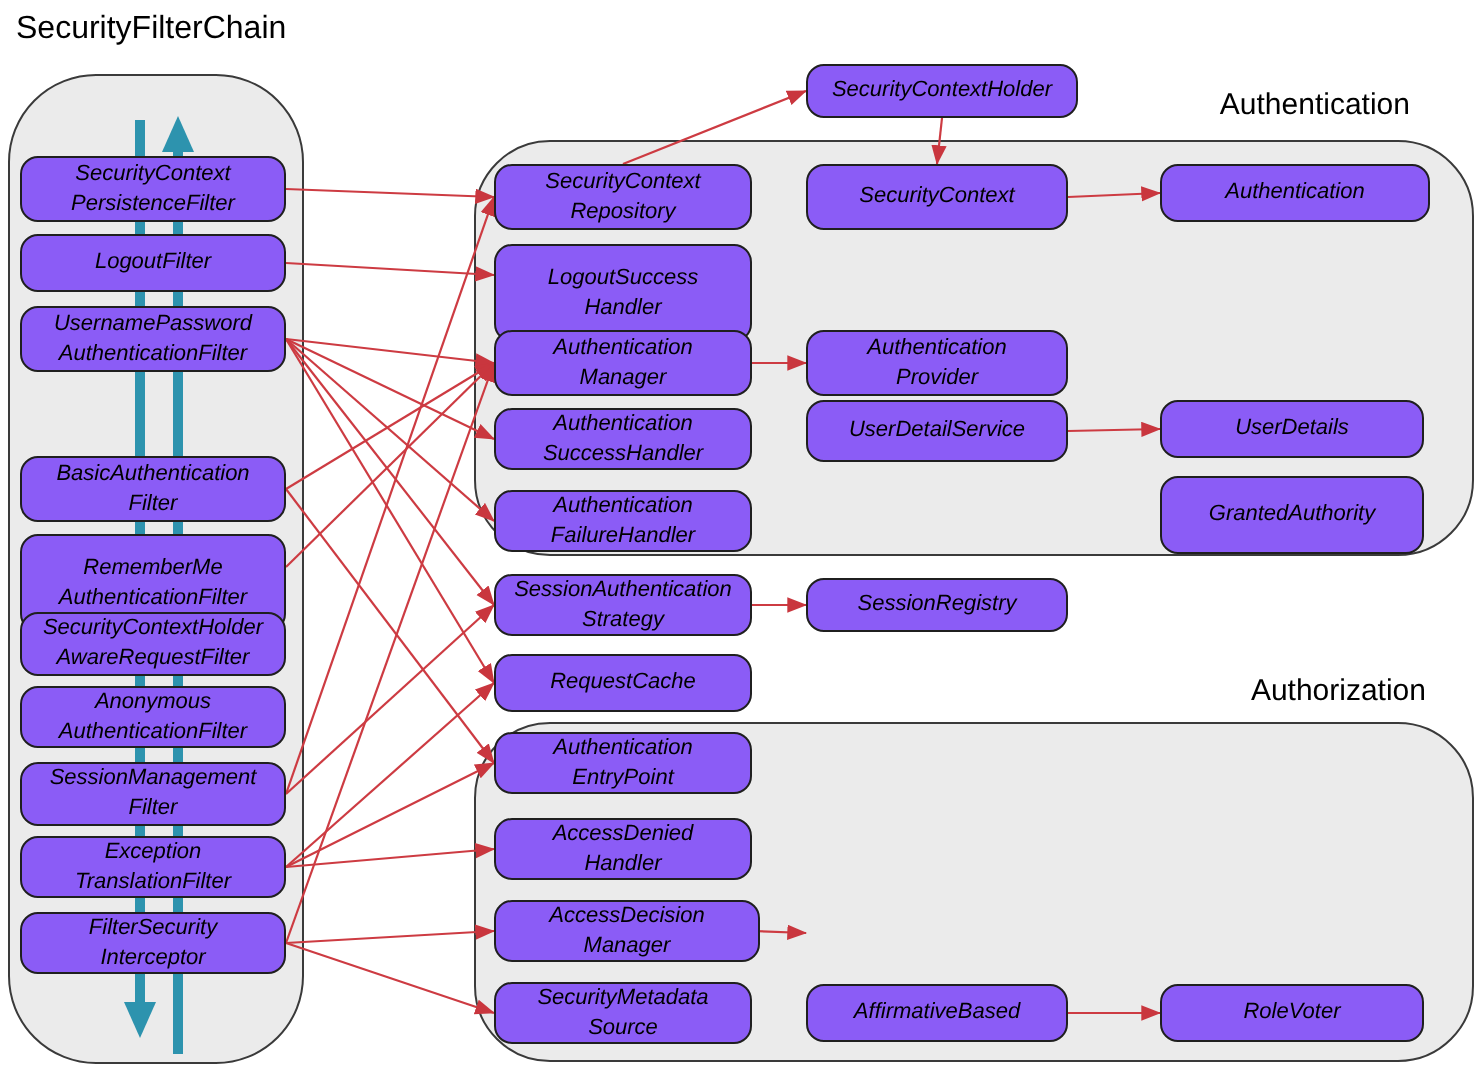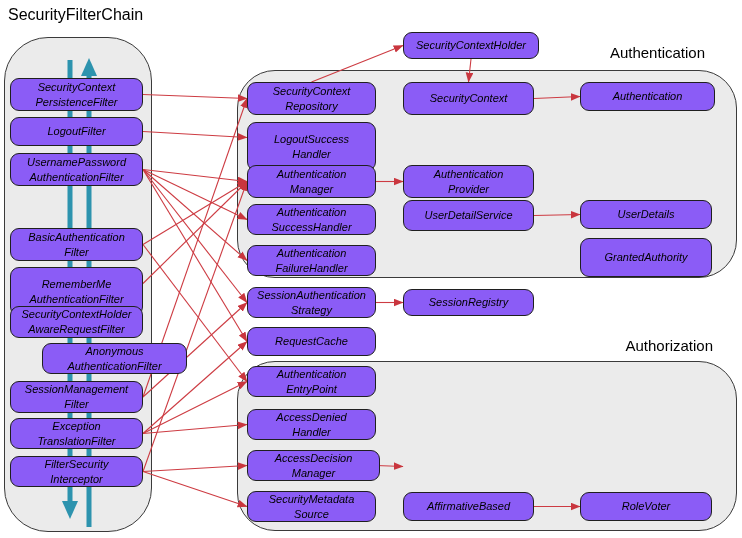--- a/index.html
+++ b/index.html
@@ -89,21 +89,21 @@
 PersistenceFilter</div>
       <div class="node" style="left: 10px; top: 117px; width: 133px; height: 29px;">LogoutFilter</div>
       <div class="node" style="left: 10px; top: 153px; width: 133px; height: 33px;">UsernamePassword
 AuthenticationFilter</div>
       <div class="node" style="left: 10px; top: 228px; width: 133px; height: 33px;">BasicAuthentication
 Filter</div>
       <div class="node" style="left: 10px; top: 267px; width: 133px; height: 49px;">RememberMe
 AuthenticationFilter</div>
       <div class="node" style="left: 10px; top: 306px; width: 133px; height: 32px;">SecurityContextHolder
 AwareRequestFilter</div>
-      <div class="node" style="left: 10px; top: 343px; width: 145px; height: 31px; margin-left: 32px;">Anonymous
+      <div class="node" style="left: 10px; top: 343px; width: 133px; height: 31px;">Anonymous
 AuthenticationFilter</div>
       <div class="node" style="left: 10px; top: 381px; width: 133px; height: 32px;">SessionManagement
 Filter</div>
       <div class="node" style="left: 10px; top: 418px; width: 133px; height: 31px;">Exception
 TranslationFilter</div>
       <div class="node" style="left: 10px; top: 456px; width: 133px; height: 31px;">FilterSecurity
 Interceptor</div>
       <div class="node" style="left: 403px; top: 32px; width: 136px; height: 27px;">SecurityContextHolder</div>
       <div class="node" style="left: 247px; top: 82px; width: 129px; height: 33px;">SecurityContext
 Repository</div>

